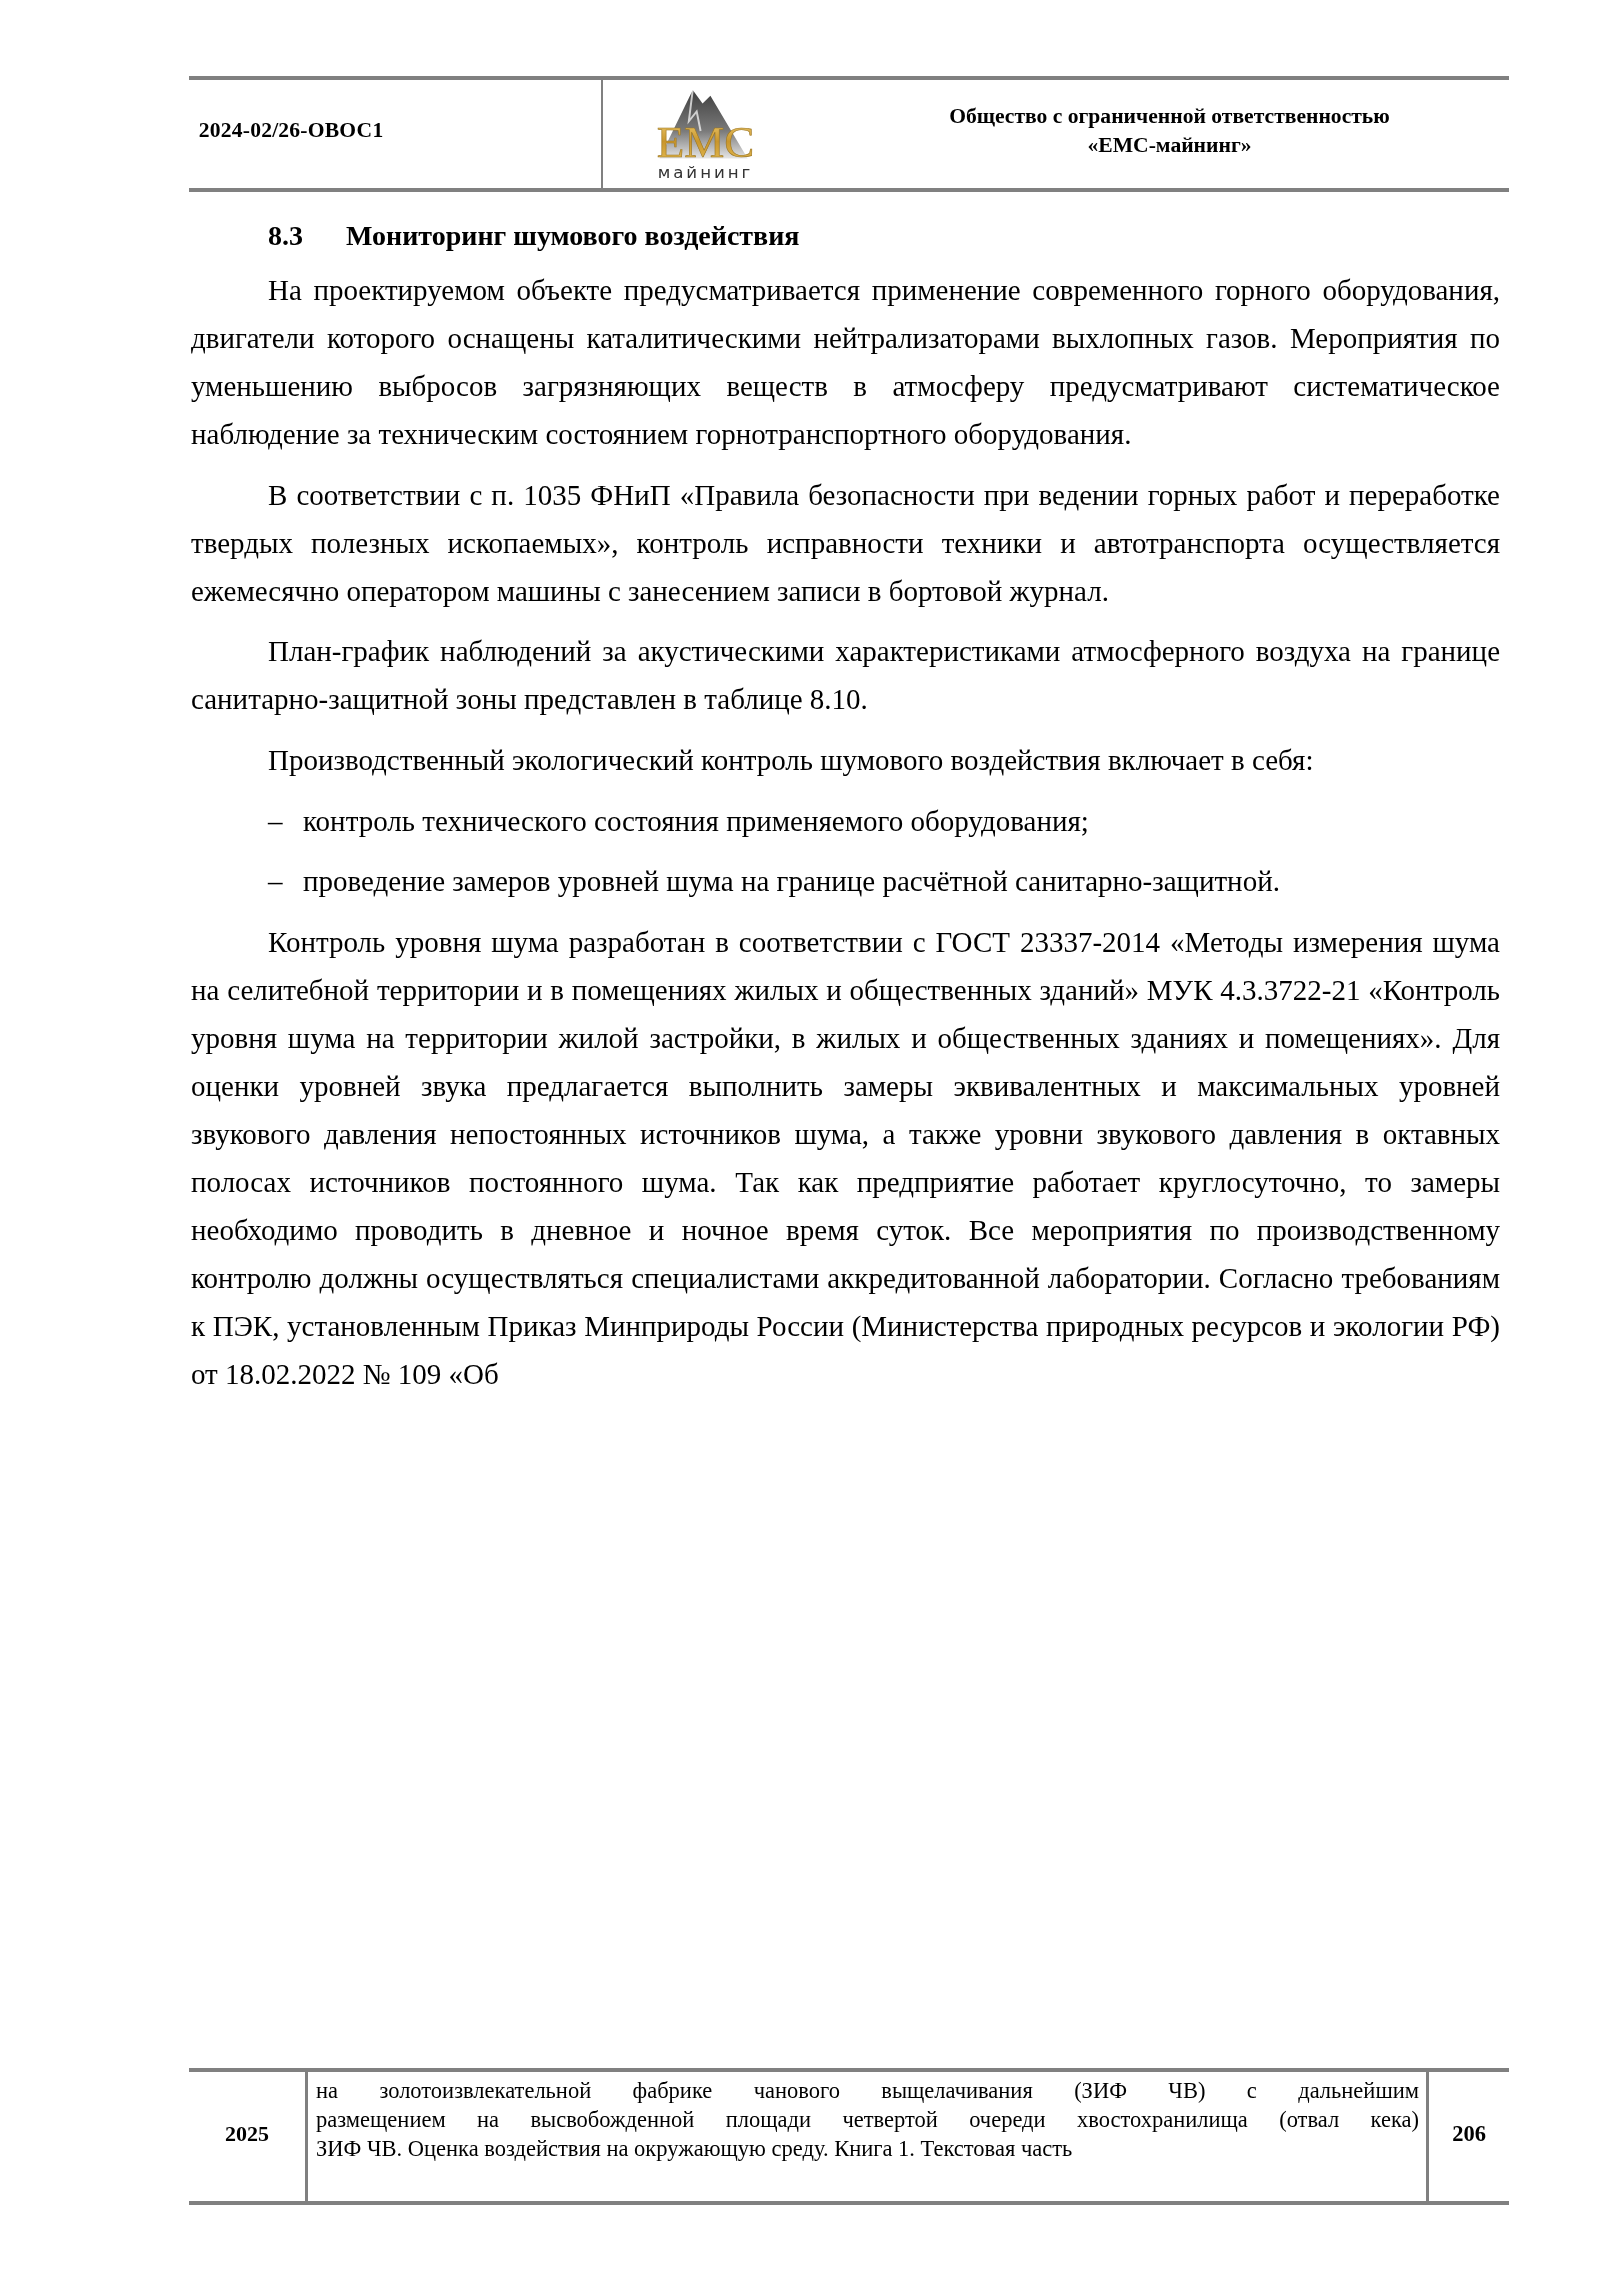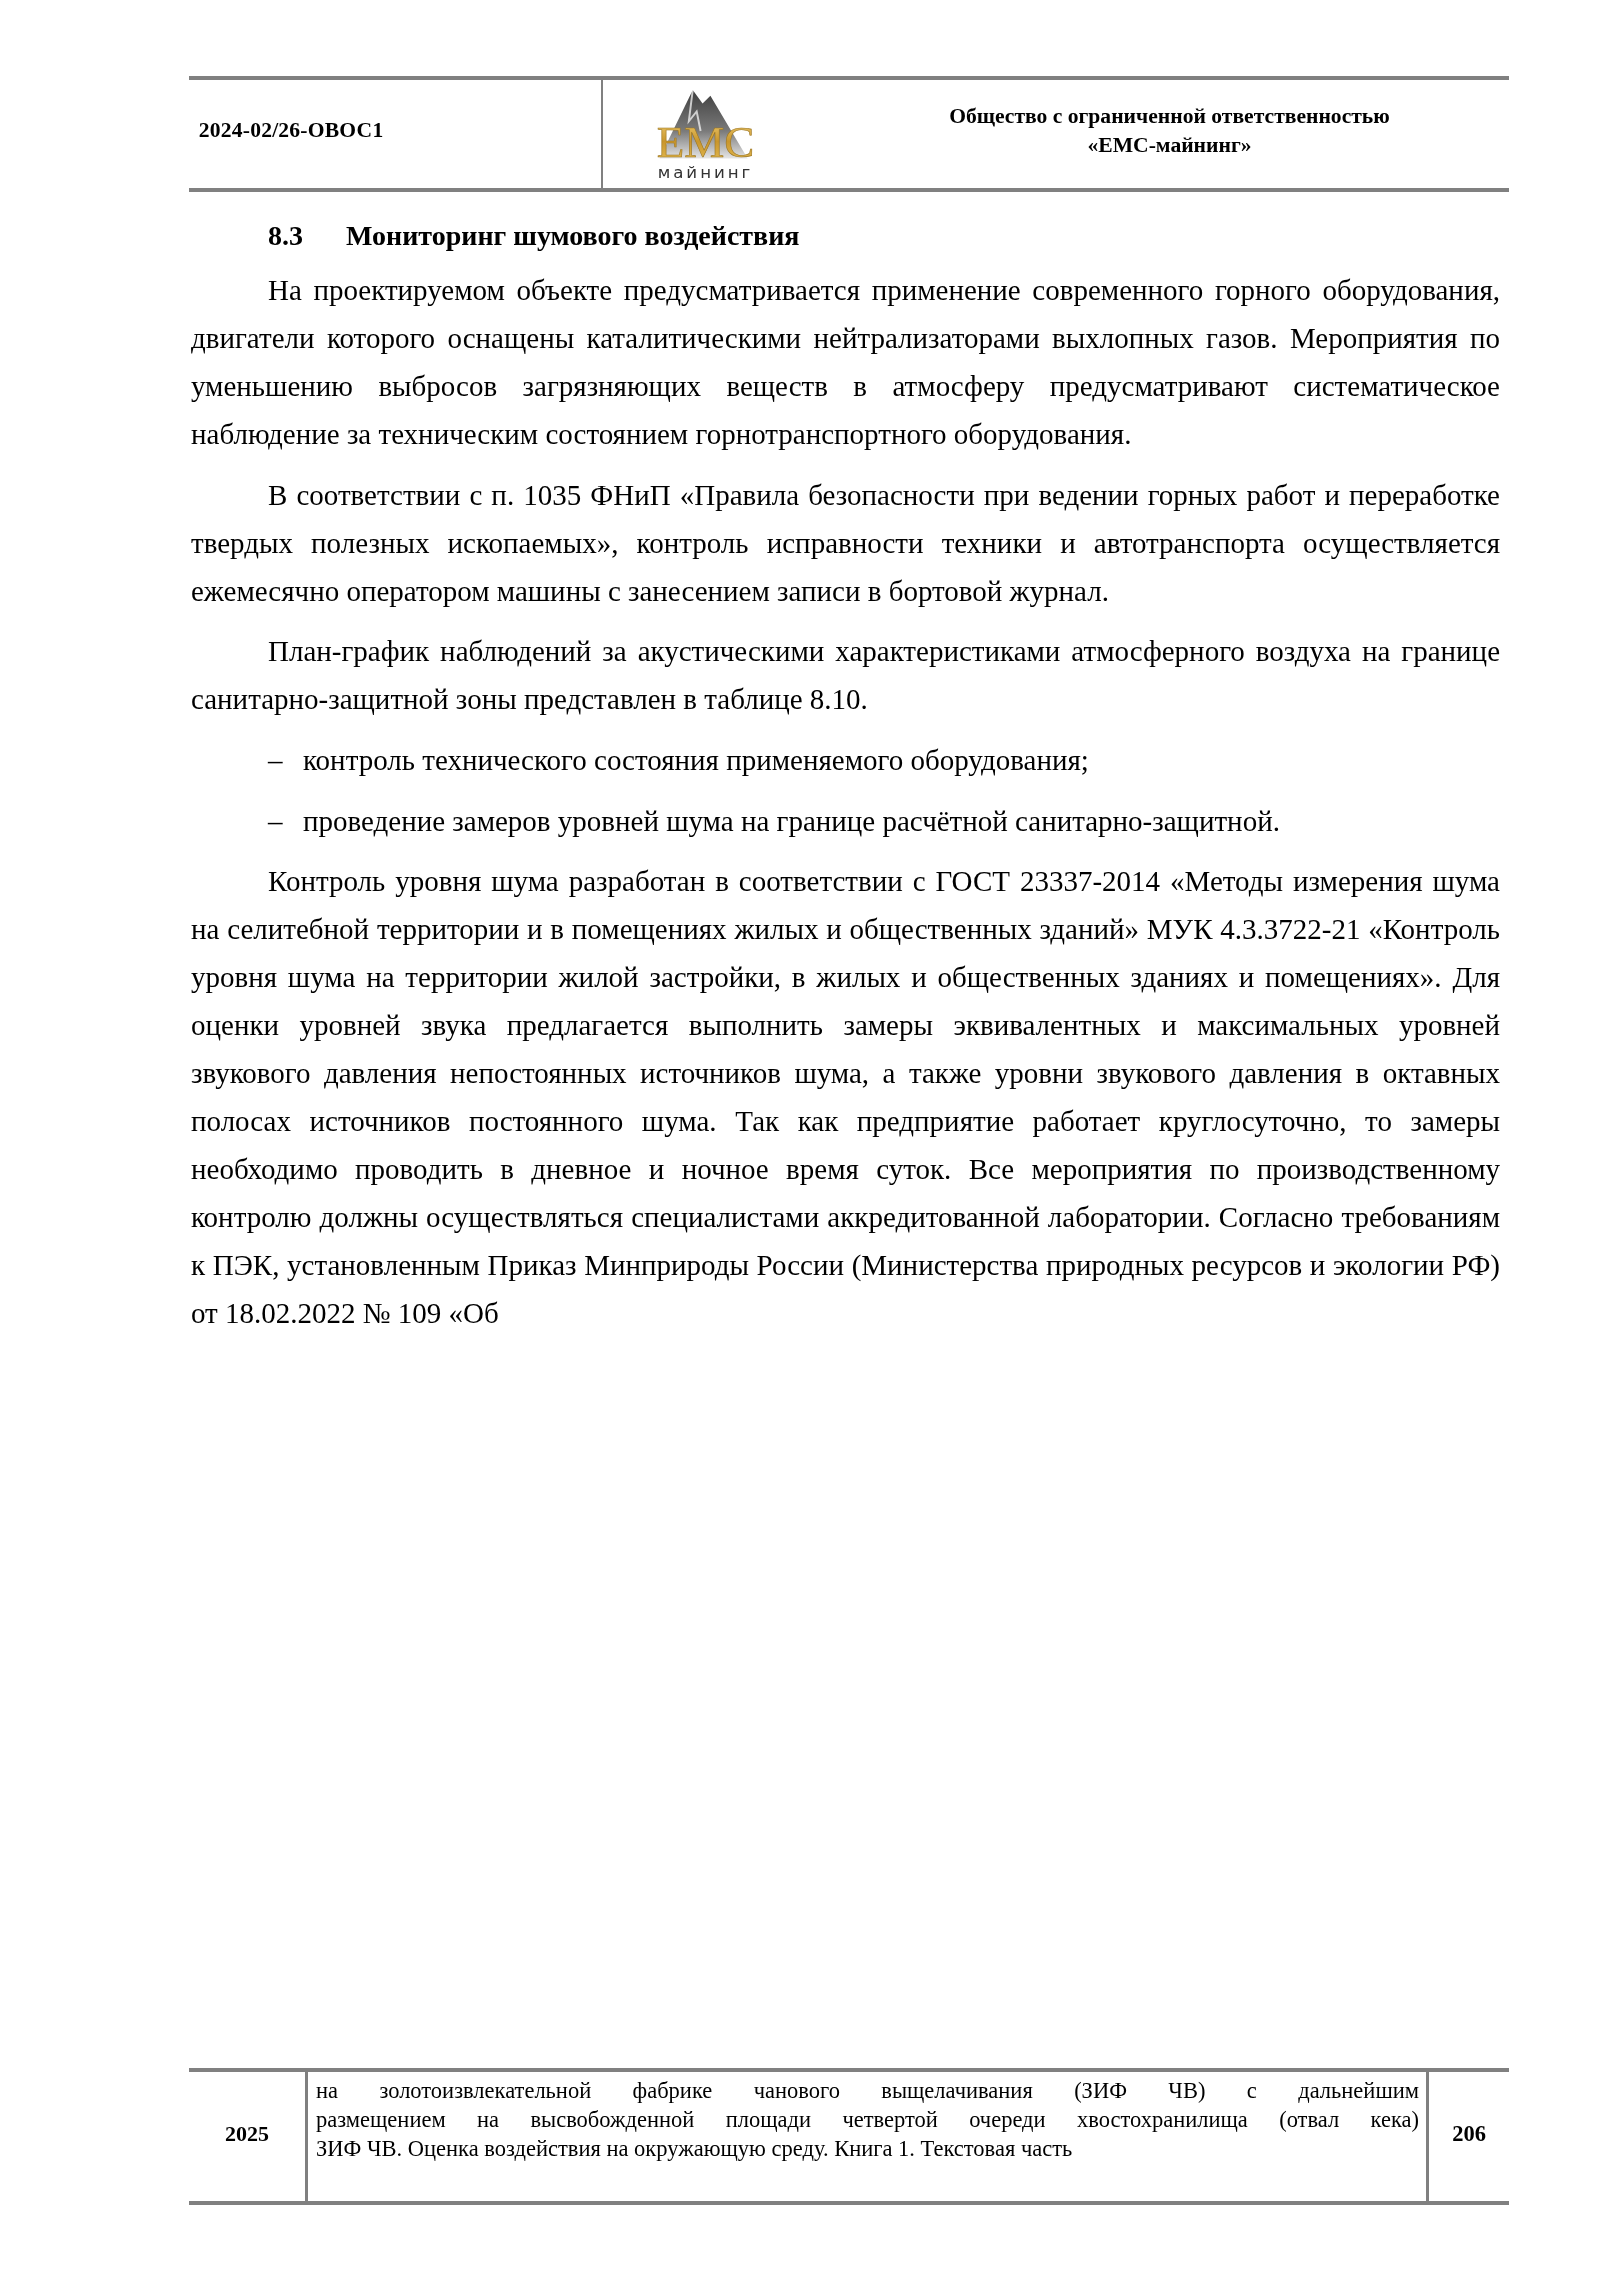--- a/index.html
+++ b/index.html
@@ -74,20 +74,21 @@
 </div>
 
 <div class="content">
   <h2 class="section-title">
     <span class="num">8.3</span><span>Мониторинг шумового воздействия</span>
   </h2>
 
   <p class="para">На проектируемом объекте предусматривается применение современного горного оборудования, двигатели которого оснащены каталитическими нейтрализаторами вы­хлопных газов. Мероприятия по уменьшению выбросов загрязняющих веществ в атмо­сферу предусматривают систематическое наблюдение за техническим состоянием гор­нотранспортного оборудования.</p>
   <p class="para">В соответствии с п. 1035 ФНиП «Правила безопасности при ведении горных работ и переработке твердых полезных ископаемых», контроль исправности техники и авто­транспорта осуществляется ежемесячно оператором машины с занесением записи в бортовой журнал.</p>
   <p class="para">План-график наблюдений за акустическими характеристиками атмосферного воз­духа на границе санитарно-защитной зоны представлен в таблице 8.10.</p>
+  <p class="para">Производственный экологический контроль шумового воздействия включает в себя:</p>
 
   <ul class="bullets">
     <li class="bullet">
       <span class="dash">–</span><span>контроль технического состояния применяемого оборудования;</span>
     </li>
     <li class="bullet">
       <span class="dash">–</span><span>проведение замеров уровней шума на границе расчётной санитарно-защитной.</span>
     </li>
   </ul>
 

